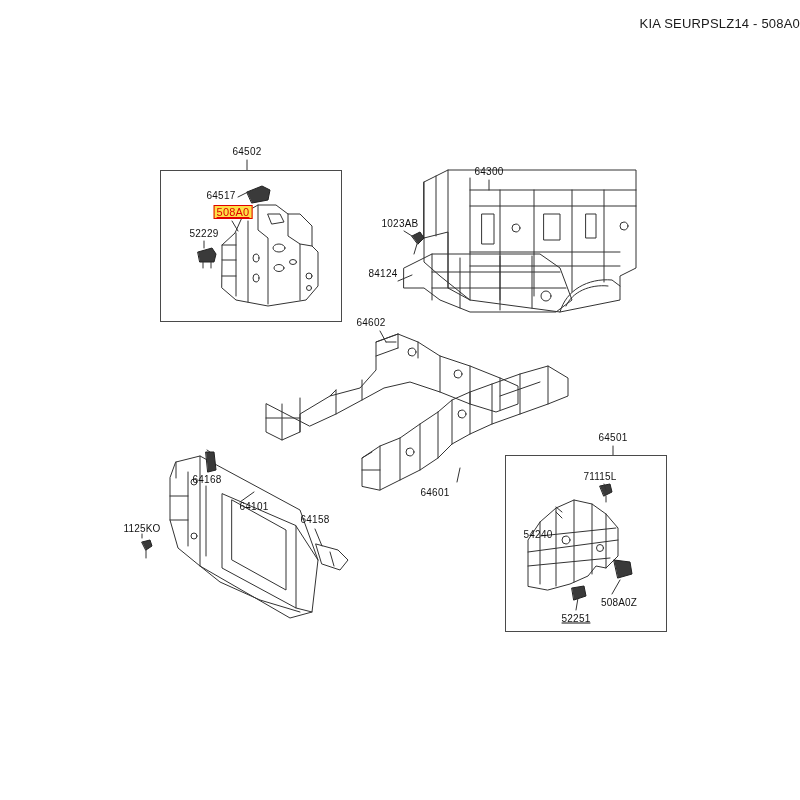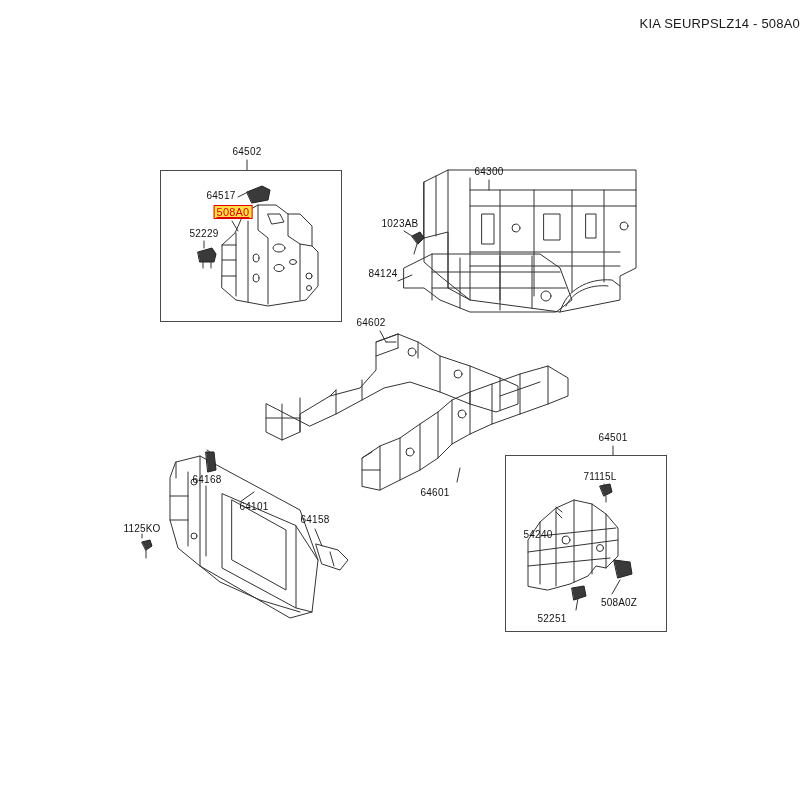--- a/index.html
+++ b/index.html
@@ -271,15 +271,15 @@
   <div class="label" style="left:371px; top:322px;">64602</div>
   <div class="label" style="left:435px; top:492px;">64601</div>
   <div class="label" style="left:207px; top:457px;margin-top:22px;">64168</div>
   <div class="label" style="left:254px; top:482px;margin-top:24px;">64101</div>
   <div class="label" style="left:315px; top:519px;">64158</div>
   <div class="label" style="left:142px; top:528px;">1125KO</div>
   <div class="label" style="left:613px; top:437px;">64501</div>
   <div class="label" style="left:600px; top:476px;">71115L</div>
   <div class="label" style="left:538px; top:504px;margin-top:30px;">54240</div>
   <div class="label" style="left:619px; top:602px;">508A0Z</div>
-  <div class="label" style="left:552px; top:618px;">52251</div>
+  <div class="label" style="left:576px; top:618px;text-decoration:underline;">52251</div>
 
 </div>
 
 </body></html>

